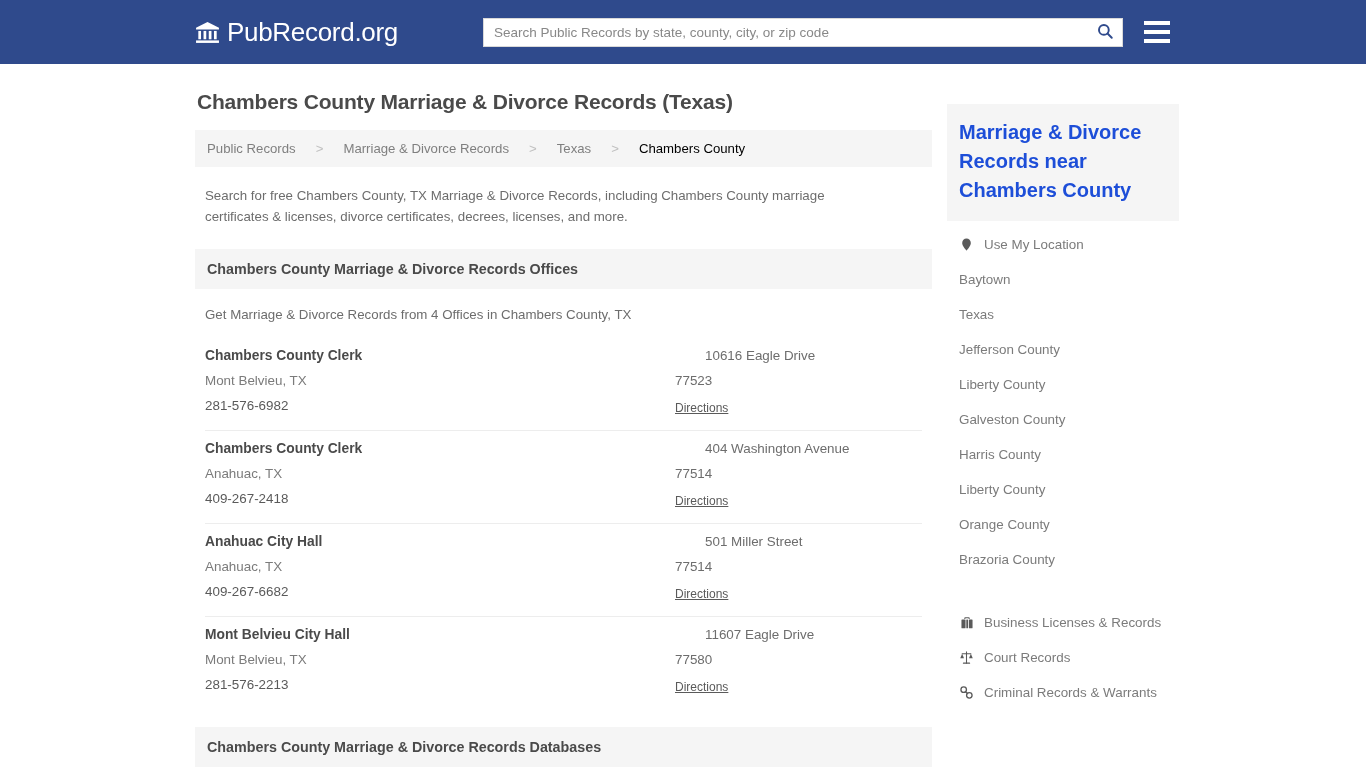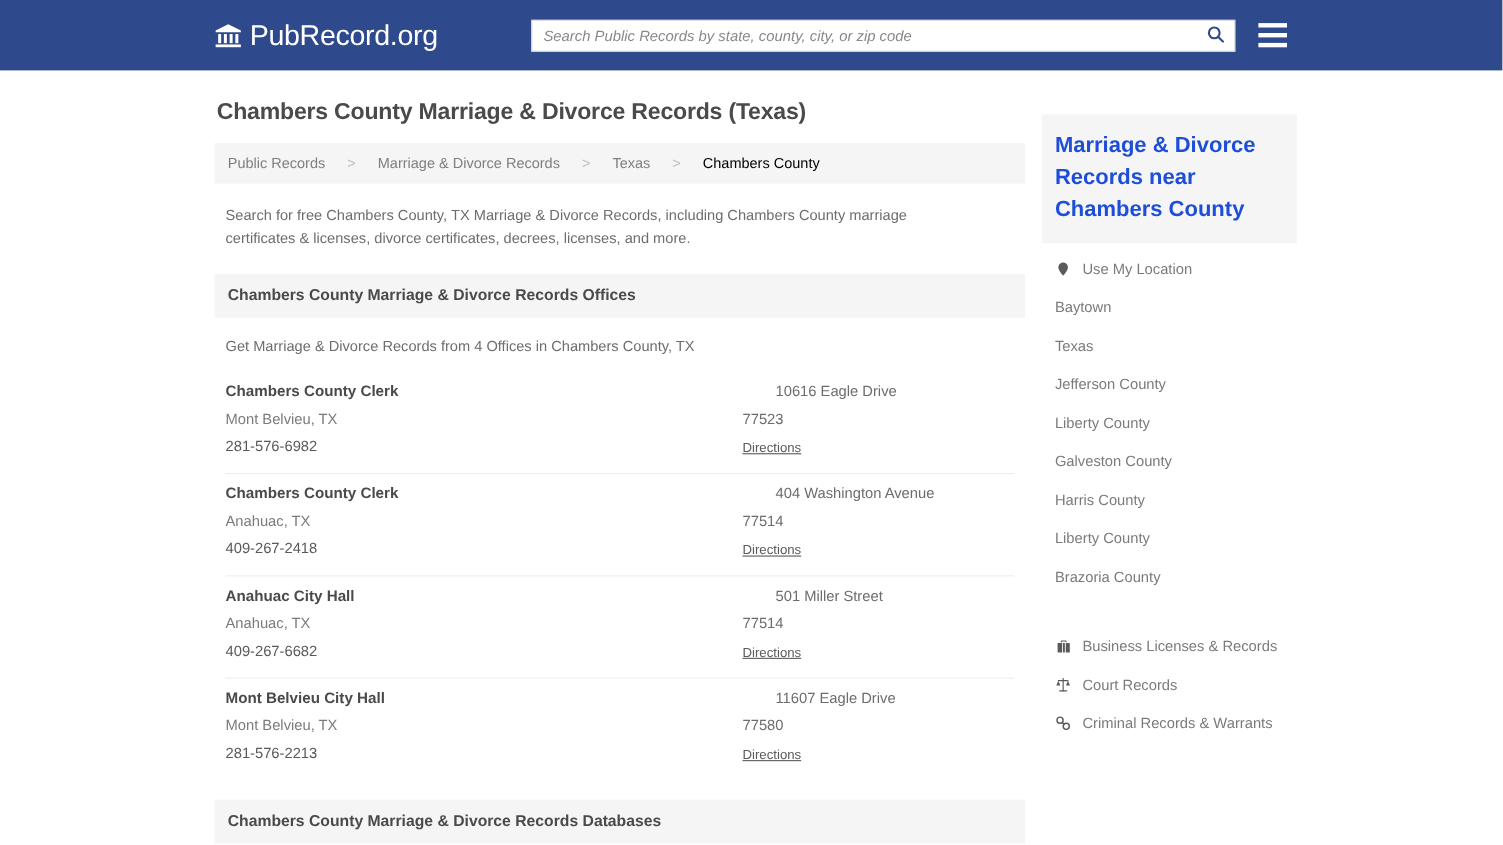--- a/index.html
+++ b/index.html
@@ -43,21 +43,20 @@
   .search-input {
     flex: 1;
     height: 100%;
     border: none;
     outline: none;
     padding: 0 10px;
     font-family: "Liberation Sans", sans-serif;
     font-size: 13.5px;
     color: #701a75;
     background: transparent;
-    font-style: italic;
   }
   .search-input::placeholder { color: #888; }
   .search-btn {
     width: 34px; height: 100%;
     border: none; background: transparent;
     cursor: pointer;
     display: flex; align-items: center; justify-content: center;
   }
   .hamburger {
     margin-left: 21px;
@@ -350,20 +349,23 @@
       <div class="side-item">
         <span>Galveston County</span>
       </div>
       <div class="side-item">
         <span>Harris County</span>
       </div>
       <div class="side-item">
         <span>Liberty County</span>
       </div>
       <div class="side-item">
+        <span>Orange County</span>
+      </div>
+      <div class="side-item">
         <span>Brazoria County</span>
       </div>
 
     </div>
 
     <div class="side-gap"></div>
 
 
     <div class="side-list">
 

